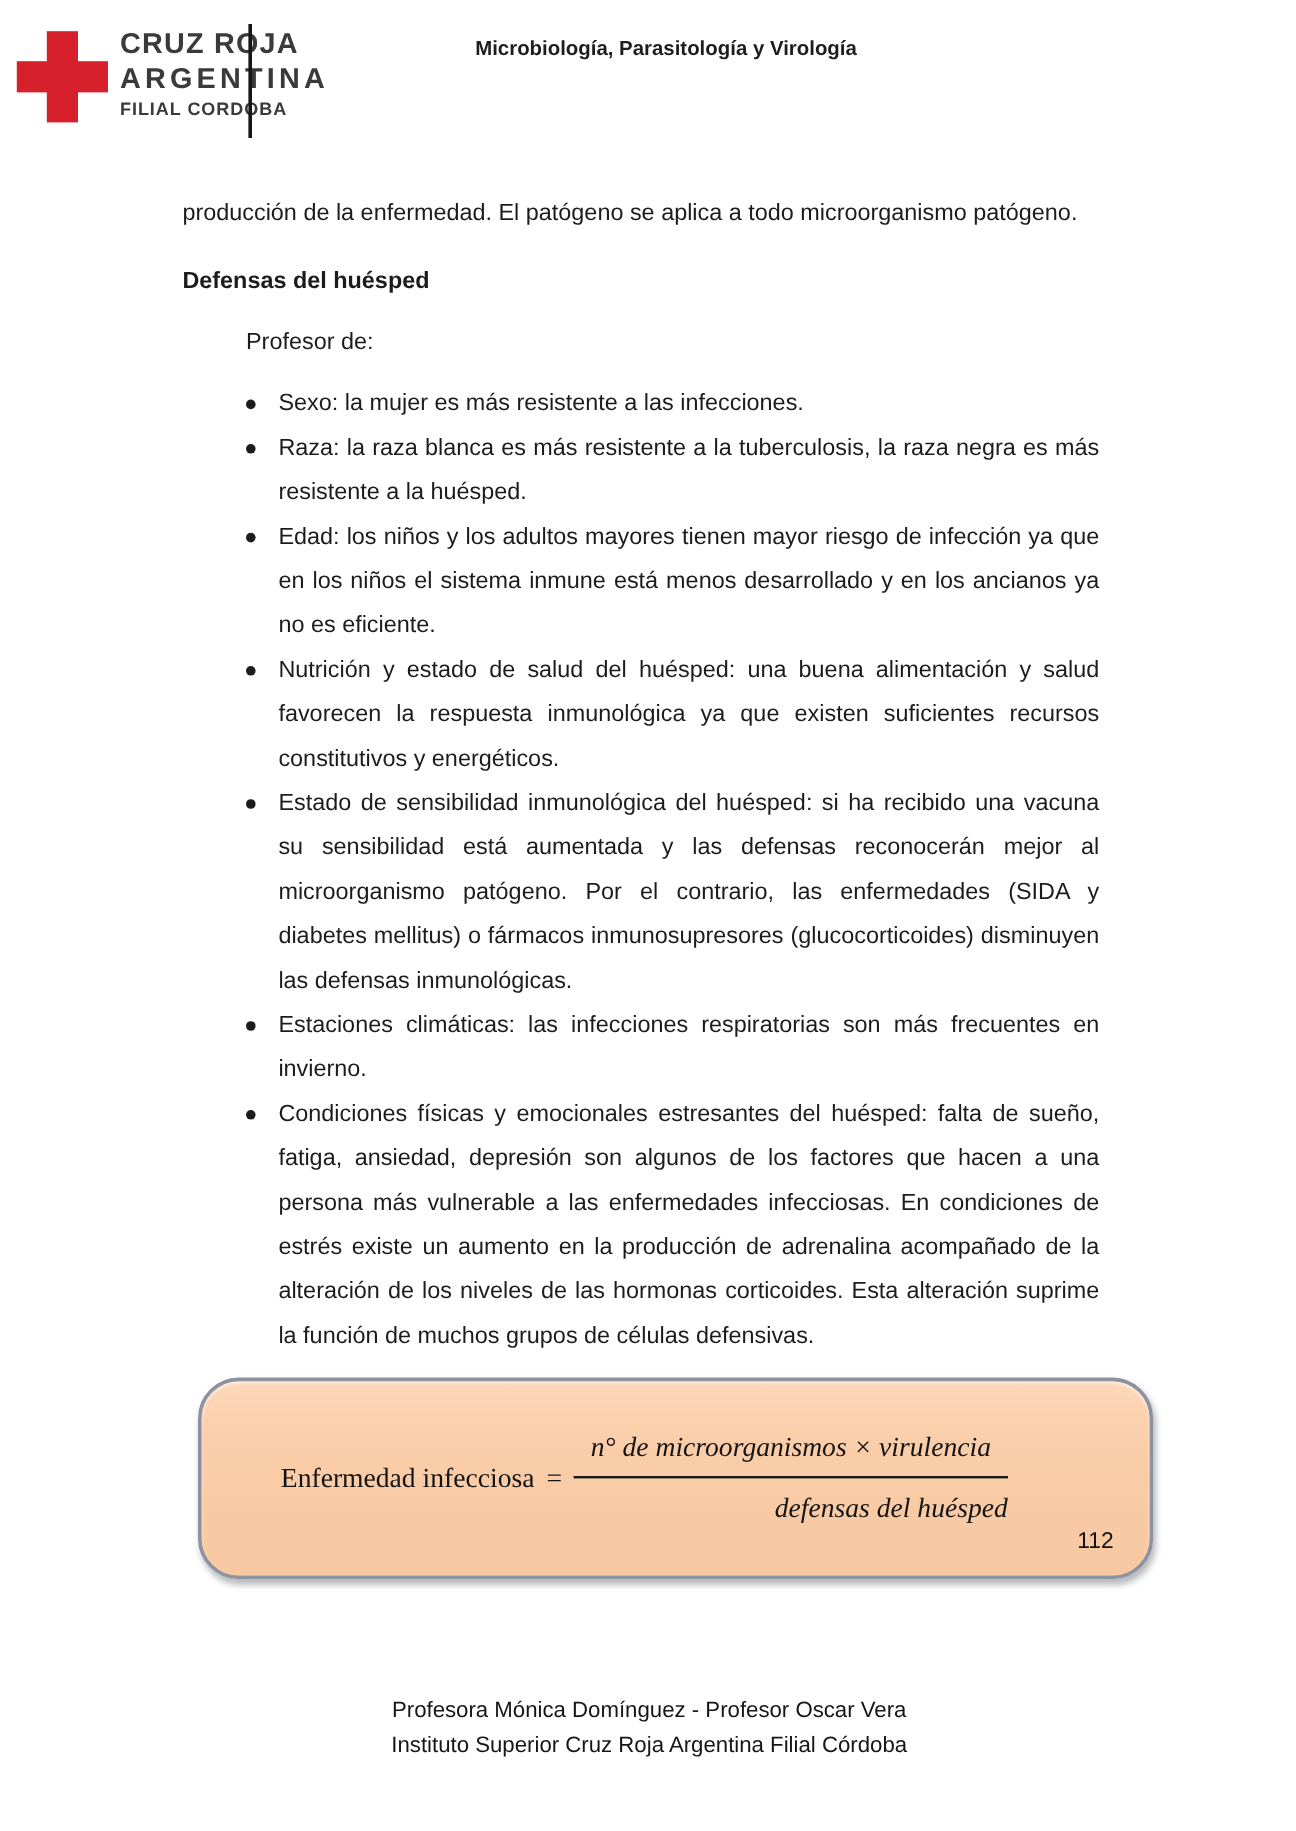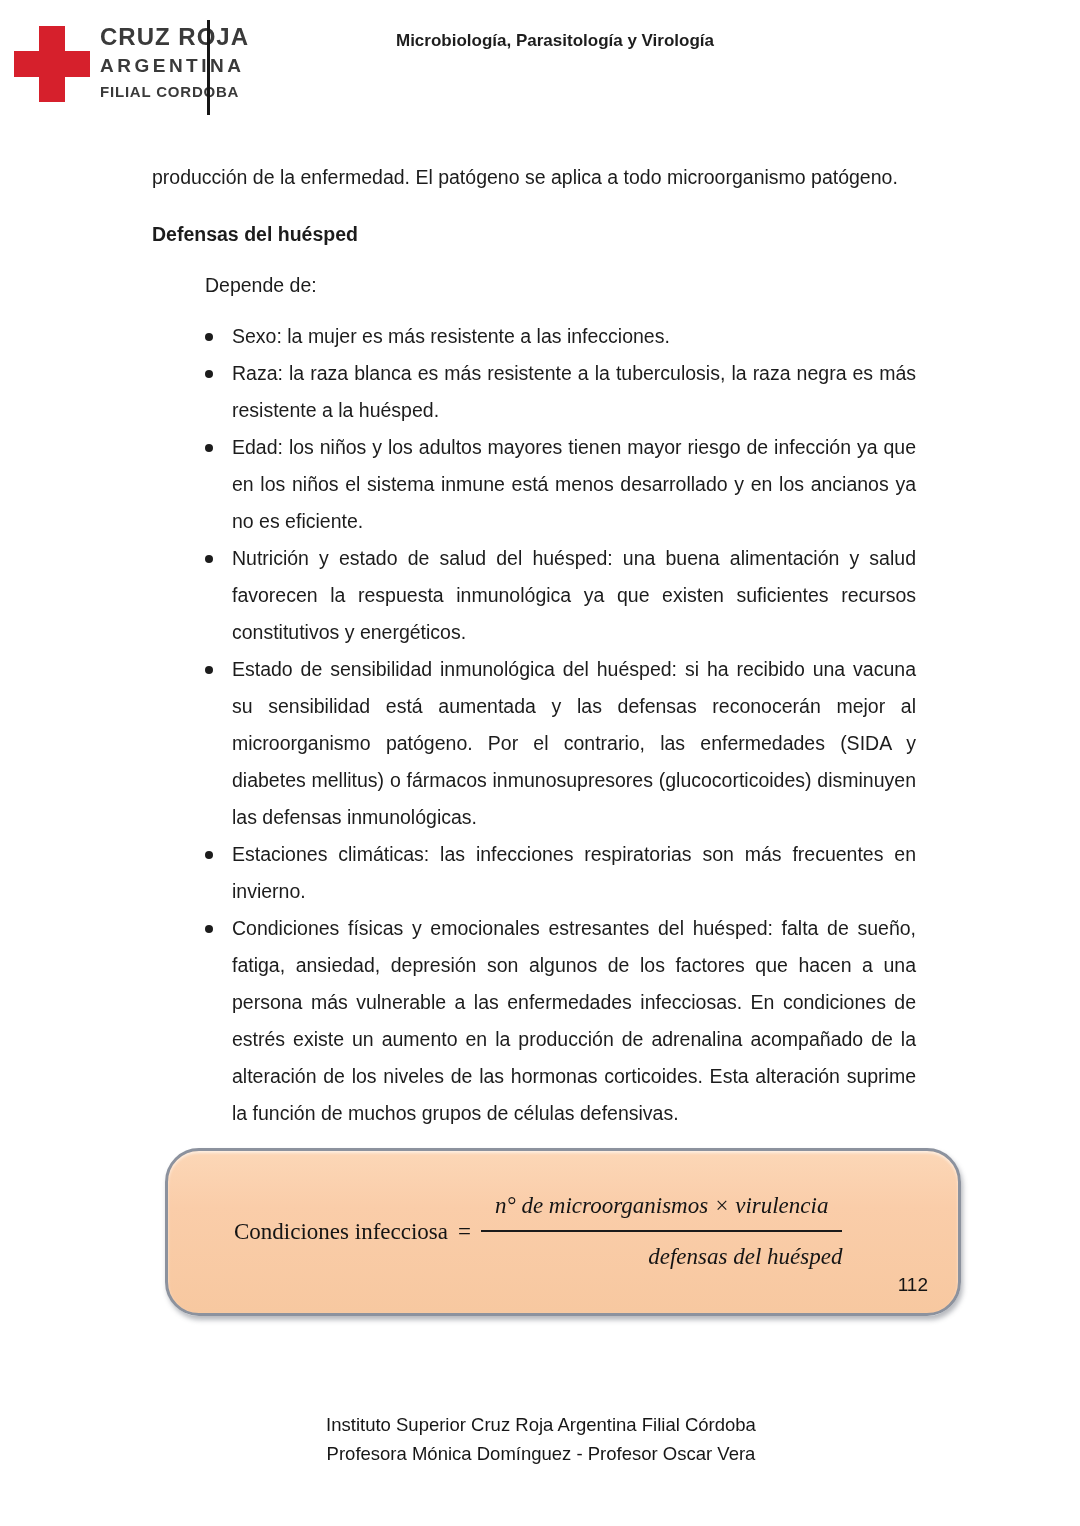--- a/index.html
+++ b/index.html
@@ -18,21 +18,21 @@
     position:relative;
     overflow:hidden;
   }
 
   
   .logo-cross{position:absolute;left:14px;top:26px;width:76px;height:76px;display:block;}
   .logo-cross .v{position:absolute;left:25px;top:0;width:26px;height:76px;background:var(--cross_red);}
   .logo-cross .h{position:absolute;left:0;top:25px;width:76px;height:26px;background:var(--cross_red);}
   .logo-text{position:absolute;left:100px;top:22px;width:110px;color:#3a3a3a;white-space:nowrap;}
   .logo-l1{font-size:24px;font-weight:700;letter-spacing:1px;line-height:30px;}
-  .logo-l2{font-size:19px;font-weight:700;letter-spacing:3.5px;line-height:27px;}
+  .logo-l2{font-size:24px;font-weight:700;letter-spacing:3.5px;line-height:27px;}
   .logo-l3{font-size:15px;font-weight:700;letter-spacing:0.8px;line-height:25px;}
   .logo-divider{position:absolute;left:207px;top:20px;width:3px;height:95px;background:#161616;}
   .doc-title{
     position:absolute;left:30px;top:31px;width:1050px;
     text-align:center;font-size:17px;font-weight:700;color:#1d1d1d;
   }
 
   
   .doc-main{position:absolute;left:152px;top:159px;width:778px;font-size:19.5px;line-height:37px;}
   .intro{margin:0 0 20px;text-align:justify;}
@@ -86,21 +86,21 @@
   </div>
   <div class="logo-divider"></div>
   <div class="doc-title">Microbiología, Parasitología y Virología</div>
 </header>
 
 <main class="doc-main">
   <p class="intro">producción de la enfermedad. El patógeno se aplica a todo microorganismo patógeno.</p>
 
   <h2 class="section-heading">Defensas del huésped</h2>
 
-  <p class="depende">Depende de:</p>
+  <p class="depende">Profesor de:</p>
 
   <ul class="bullet-list">
     <li class="bullet-item">
       <span class="bullet-dot"></span>
       <span>Sexo: la mujer es más resistente a las infecciones.</span>
     </li>
     <li class="bullet-item">
       <span class="bullet-dot"></span>
       <span>Raza: la raza blanca es más resistente a la tuberculosis, la raza negra es más resistente a la huésped.</span>
     </li>
@@ -121,27 +121,27 @@
       <span>Estaciones climáticas: las infecciones respiratorias son más frecuentes en invierno.</span>
     </li>
     <li class="bullet-item">
       <span class="bullet-dot"></span>
       <span>Condiciones físicas y emocionales estresantes del huésped: falta de sueño, fatiga, ansiedad, depresión son algunos de los factores que hacen a una persona más vulnerable a las enfermedades infecciosas. En condiciones de estrés existe un aumento en la producción de adrenalina acompañado de la alteración de los niveles de las hormonas corticoides. Esta alteración suprime la función de muchos grupos de células defensivas.</span>
     </li>
   </ul>
 
   <div class="formula-box">
     <div class="formula">
-      <span class="lhs">Condiciones infecciosa</span>
+      <span class="lhs">Enfermedad infecciosa</span>
       <span class="eq">=</span>
       <span class="frac">
         <span class="num">n° de microorganismos × virulencia</span>
         <span class="den">defensas del huésped</span>
       </span>
     </div>
     <div class="page-num">112</div>
   </div>
 </main>
 
 <footer class="doc-footer">
+  <div>Profesora Mónica Domínguez - Profesor Oscar Vera</div>
   <div>Instituto Superior Cruz Roja Argentina Filial Córdoba</div>
-  <div>Profesora Mónica Domínguez - Profesor Oscar Vera</div>
 </footer>
 
 </body></html>

